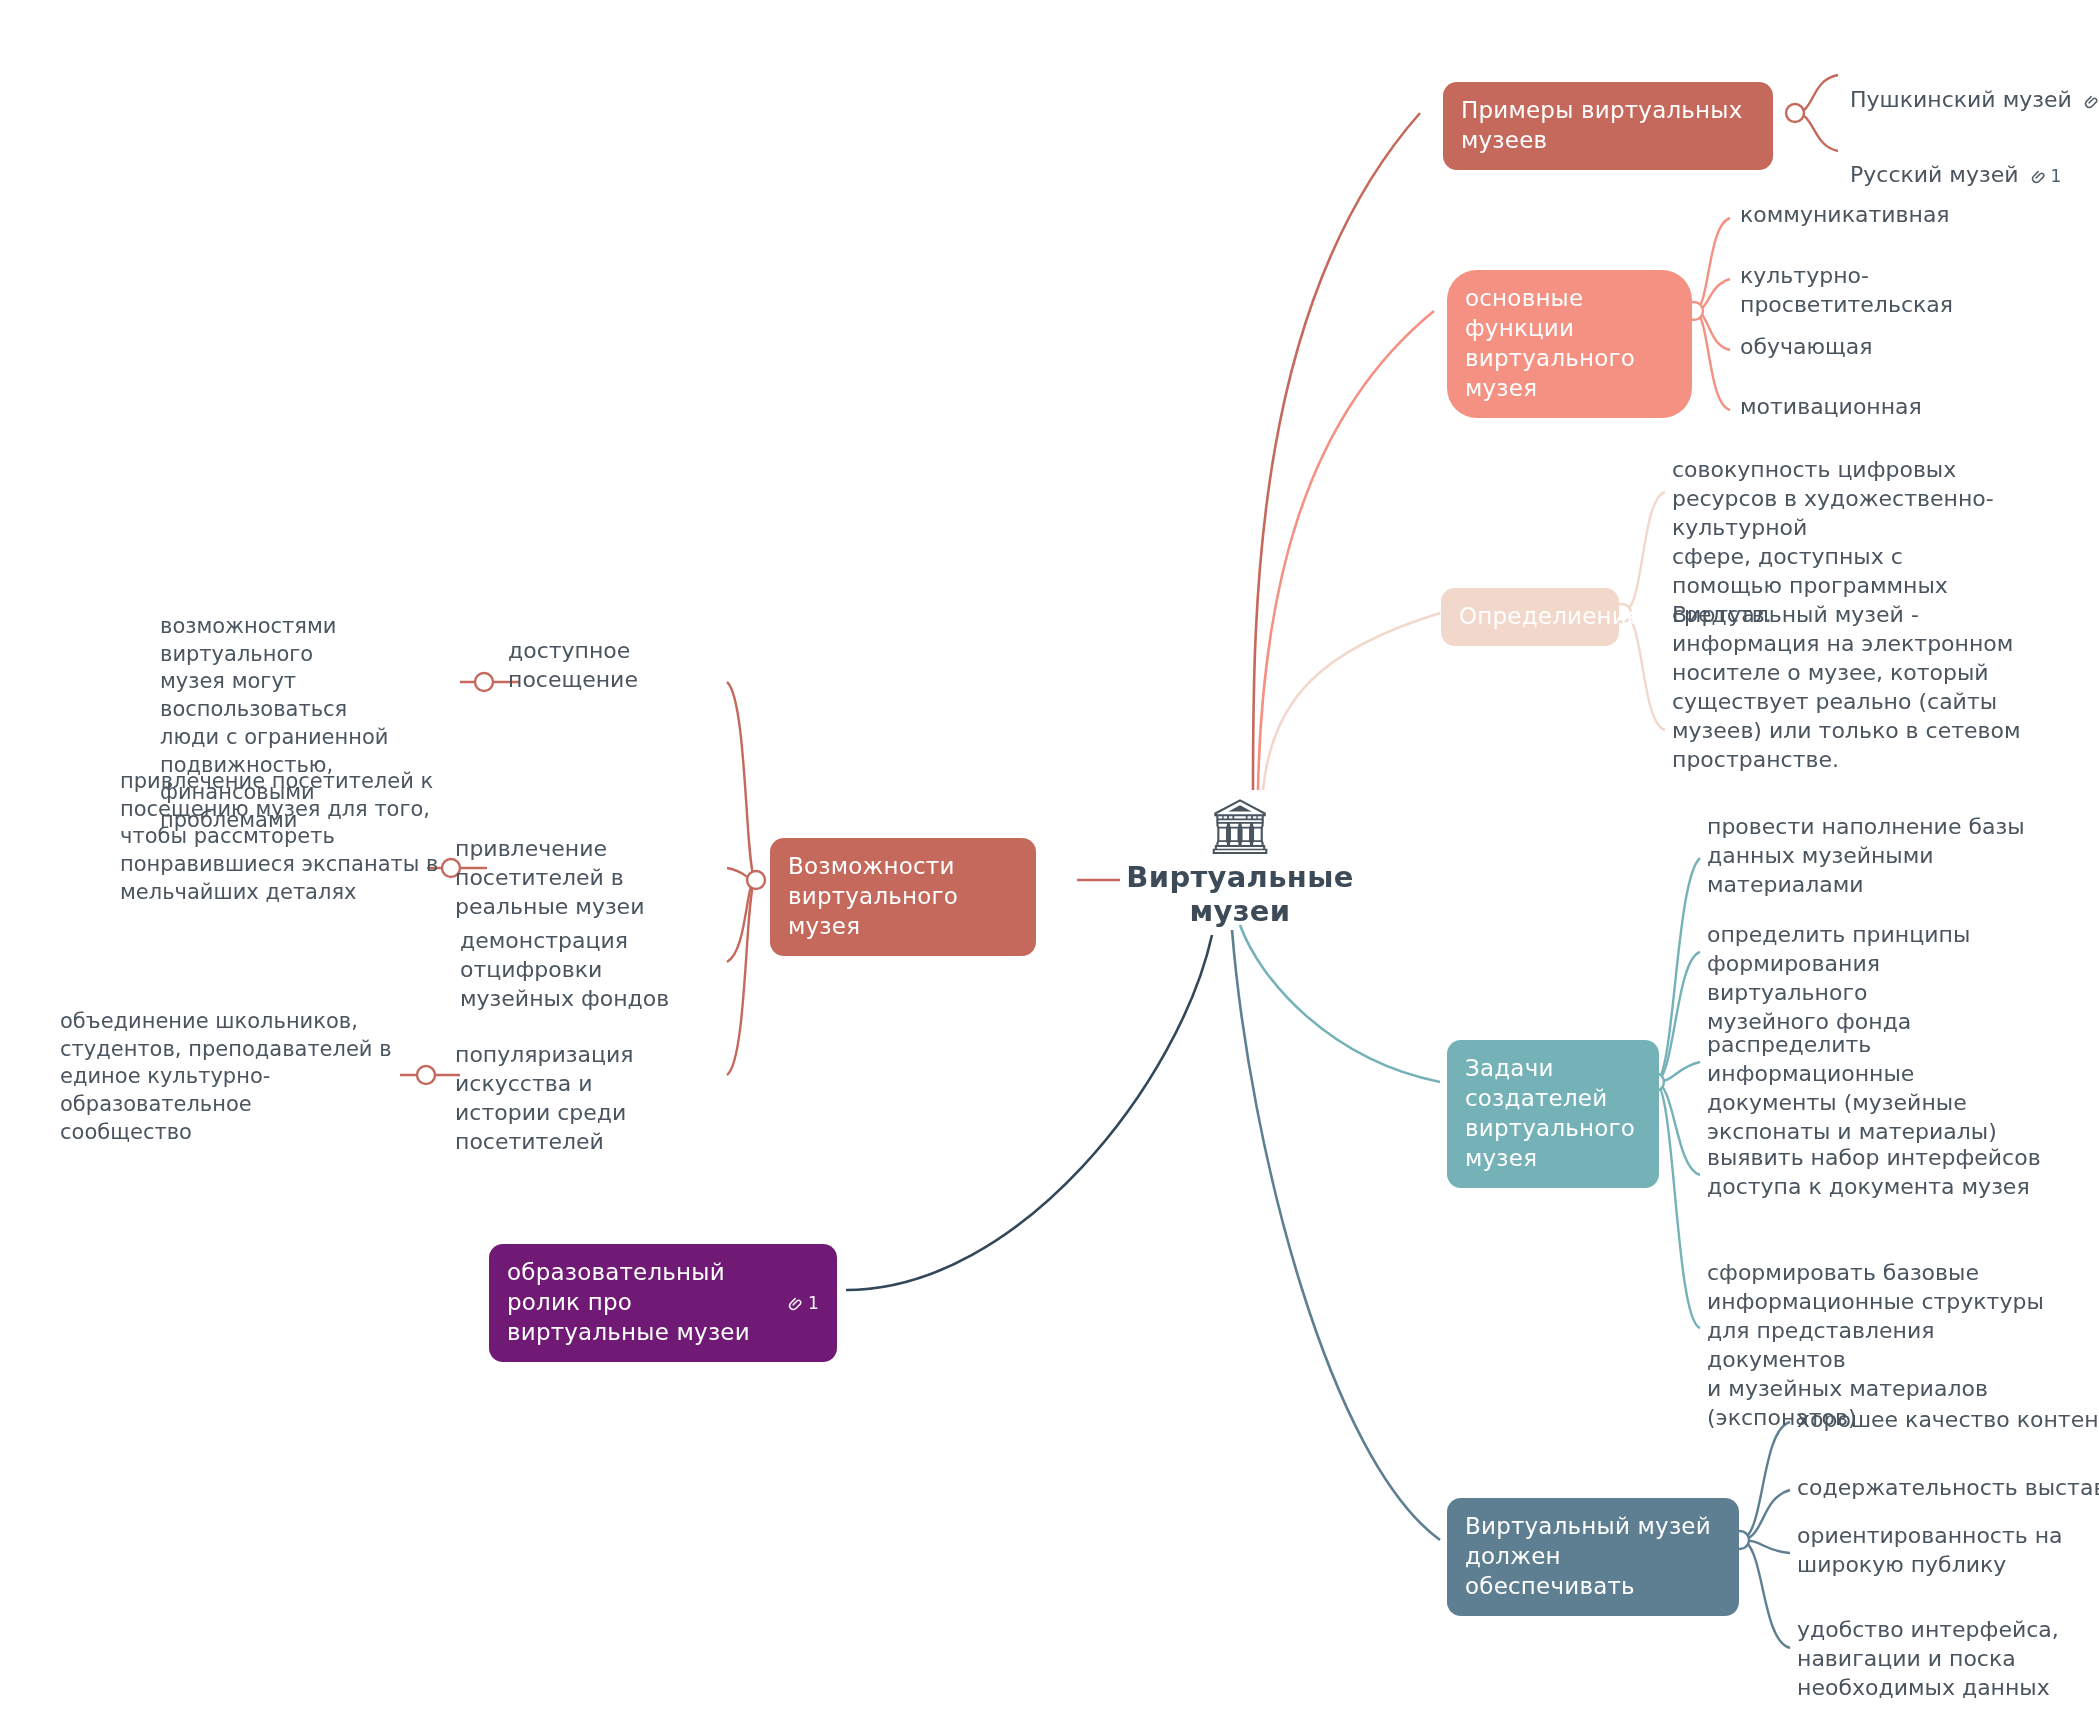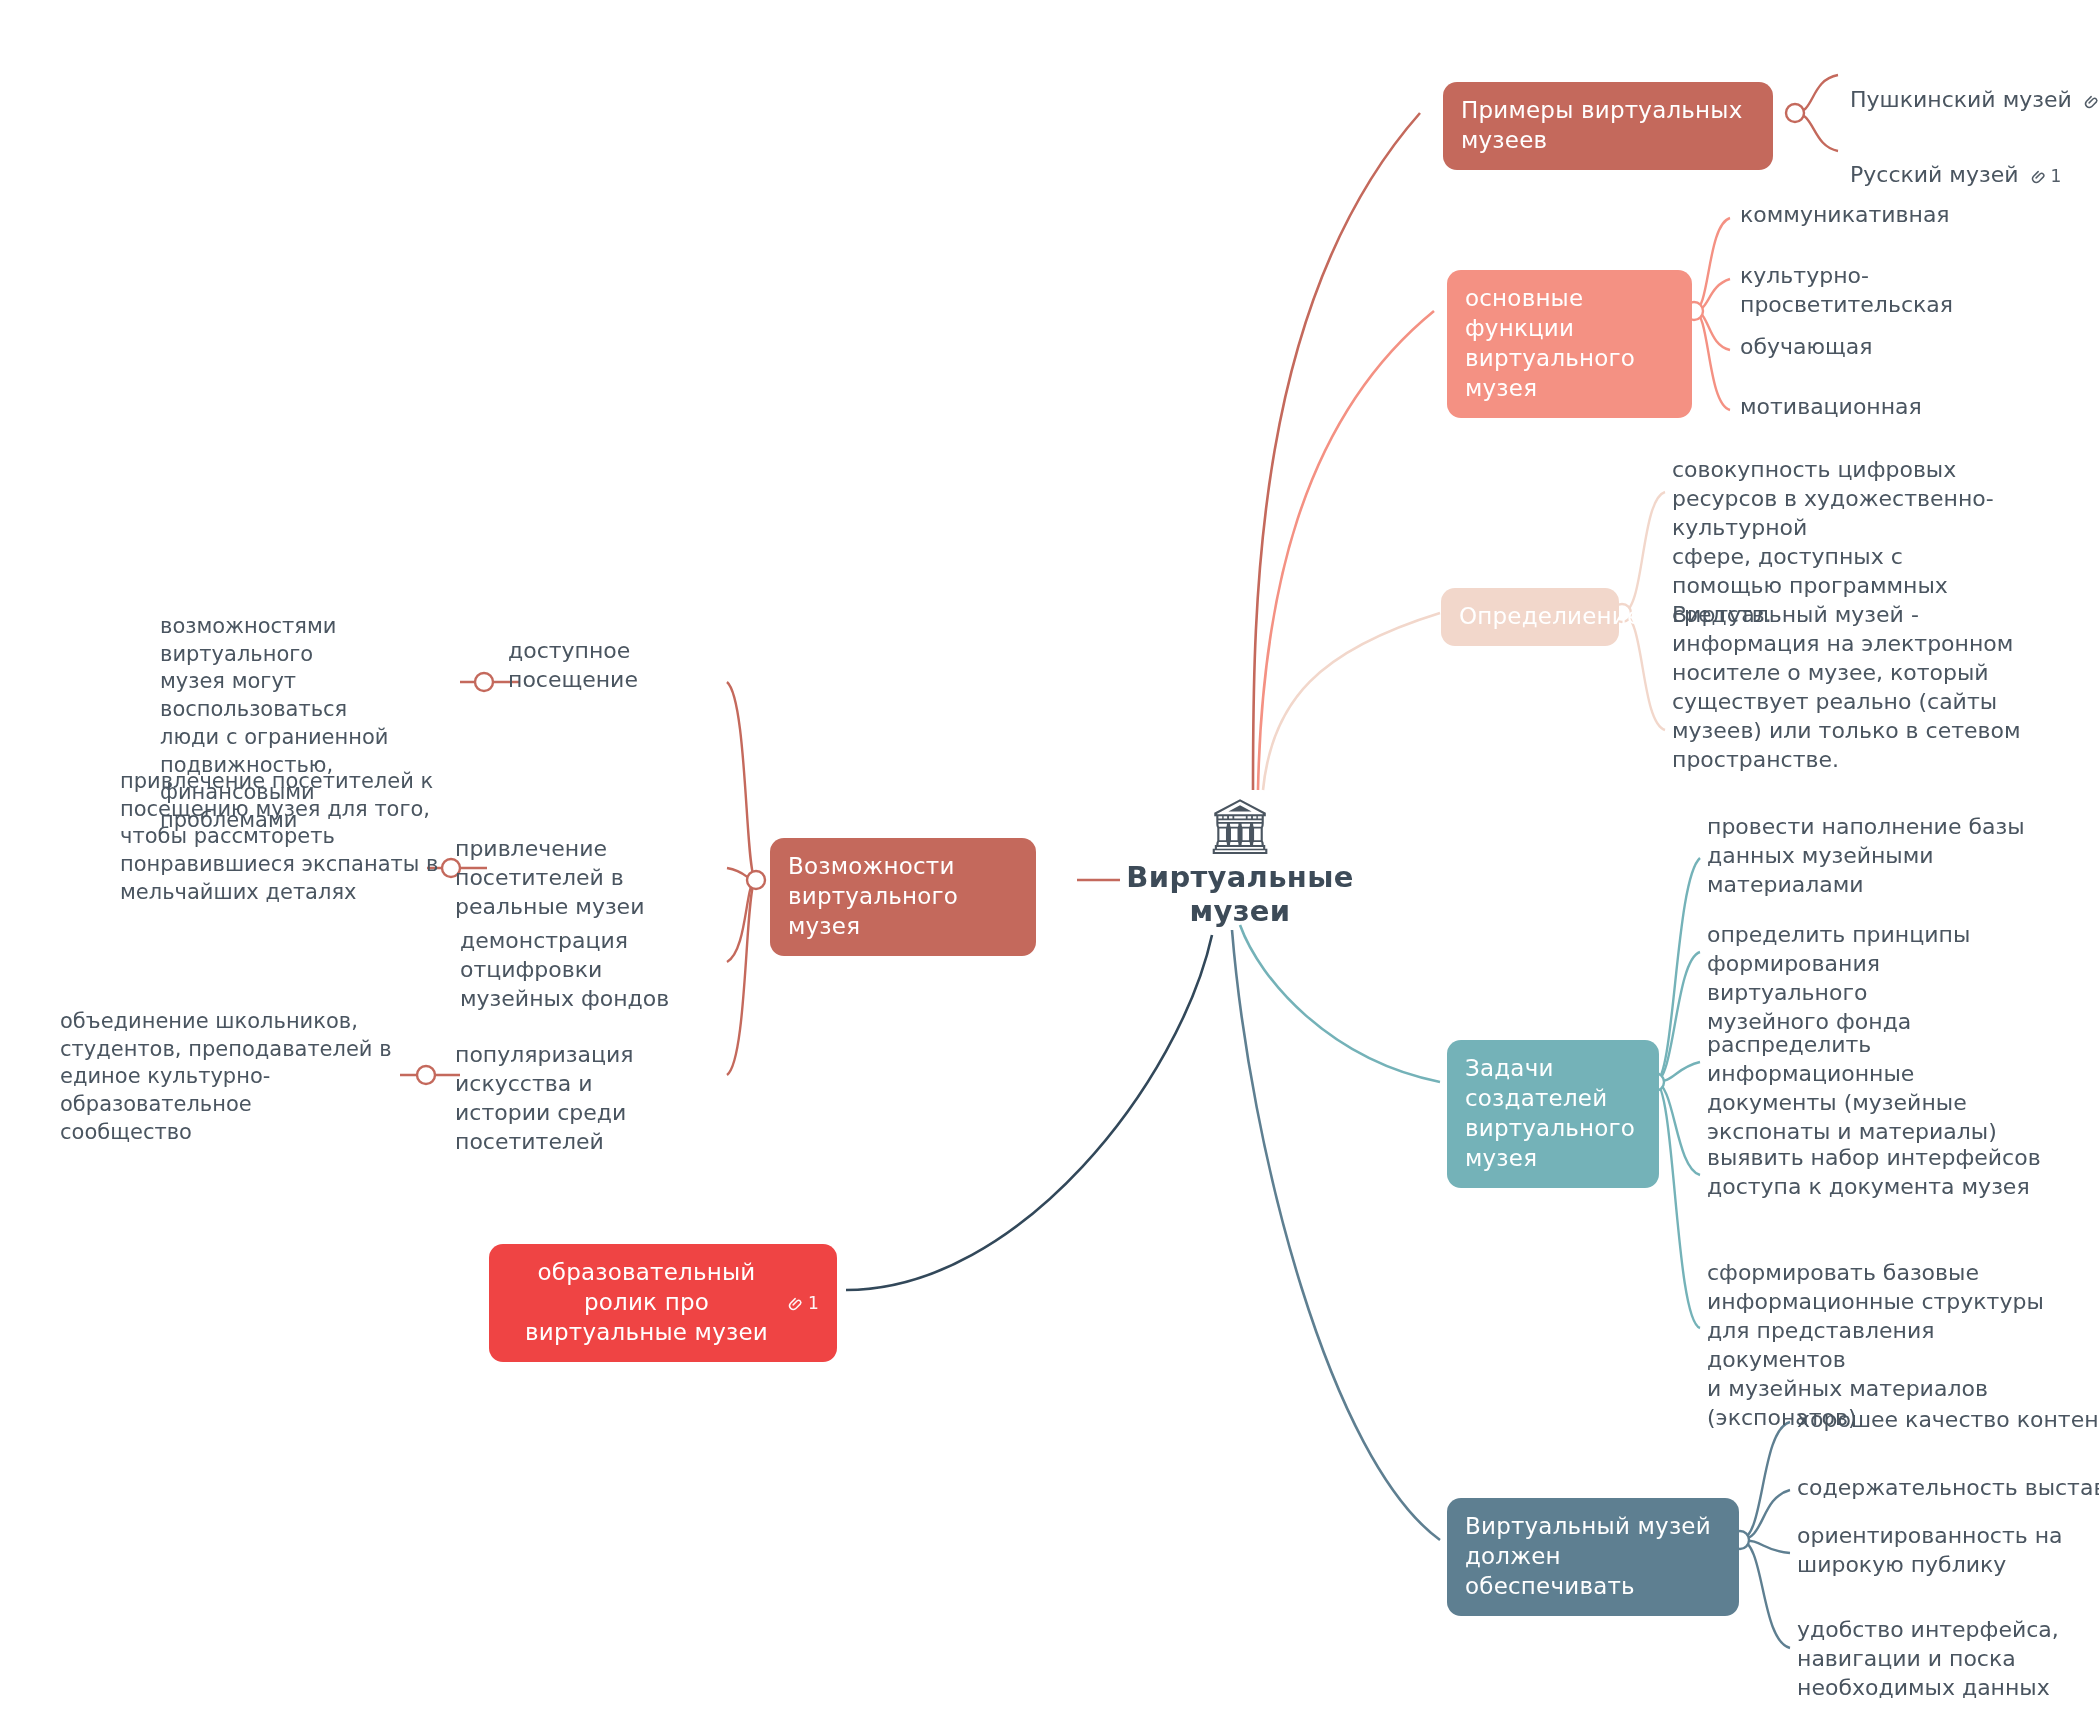--- a/index.html
+++ b/index.html
@@ -38,25 +38,25 @@
     color: #ffffff;
     padding: 14px 18px;
     font-size: 23px;
     line-height: 1.3;
     letter-spacing: 0.2px;
     display: flex;
     align-items: center;
   }
   .pill .pill-text { white-space: pre-line; }
   .c-brick   { background: #c4695c; }
-  .c-salmon  { background: #f49183; }
+  .c-salmon  { background: #f49183; border-radius: 30px; }
   .c-blush   { background: #f2d7cb; }
   .c-teal    { background: #74b2b8; }
   .c-steel   { background: #5e7f91; }
-  .c-navy    { background: #ef4444; text-align: center; }
+  .c-navy    { background: #701a75; }
 
   
   .leaf {
     position: absolute;
     font-size: 22px;
     line-height: 1.32;
     color: #4a5560;
     white-space: pre-line;
   }
   .leaf.small { font-size: 21px; }

